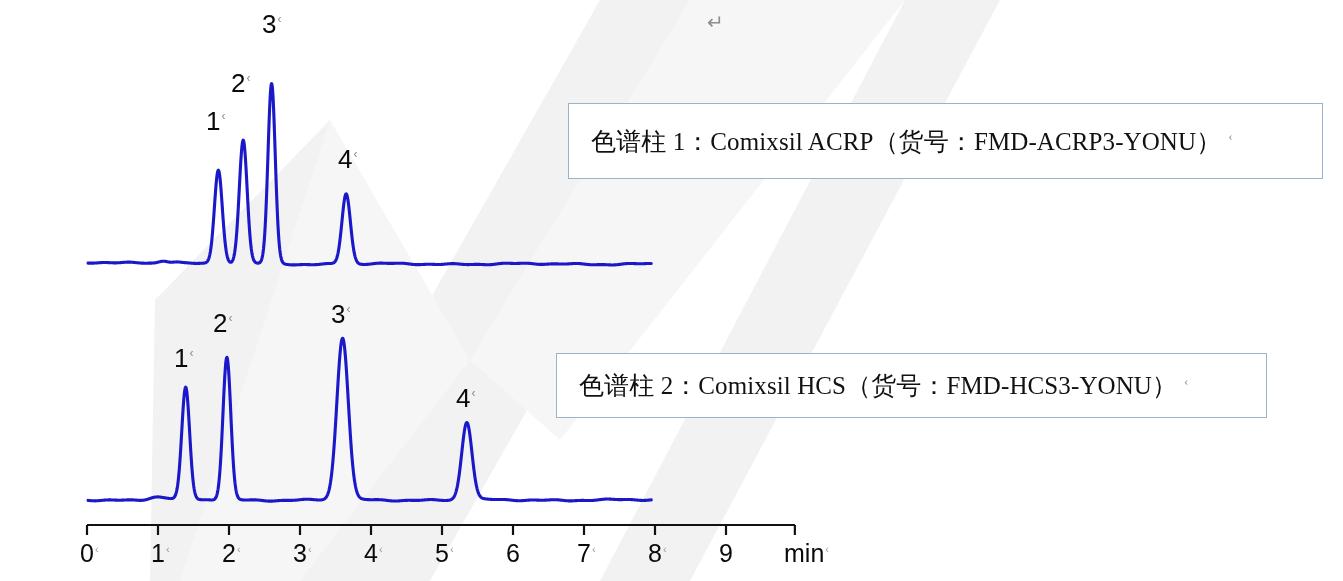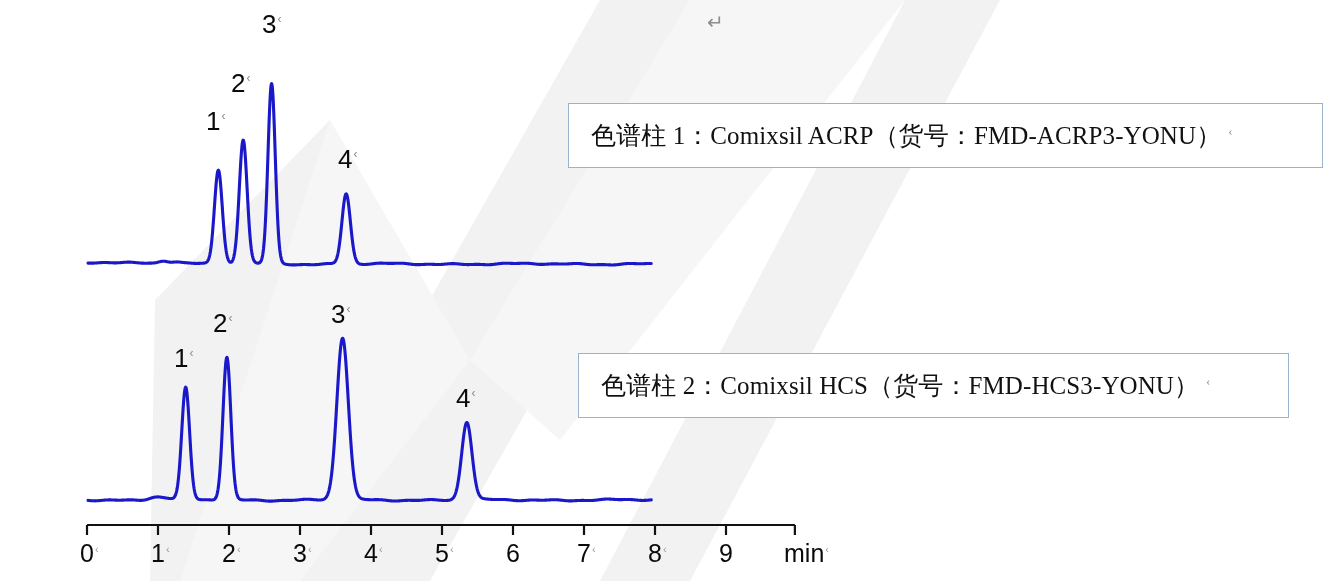--- a/index.html
+++ b/index.html
@@ -213,27 +213,27 @@
   <div class="axis-tick-label" style="left:648px; top:541px;">
     <span>8</span><span class="fmark">‹</span>
   </div>
   <div class="axis-tick-label" style="left:719px; top:541px;">
     <span>9</span>
   </div>
   <div class="axis-unit-label" style="left:784px; top:541px;text-align:right;">
     <span>min</span><span class="fmark">‹</span>
   </div>
 
-  <div class="caption-box" style="left:568px; top:103px; width:755px; height:65px;">
+  <div class="caption-box" style="left:568px; top:103px; width:755px; height:76px;">
     <div class="caption-text">
       <span>色谱柱 1：Comixsil ACRP（货号：FMD-ACRP3-YONU）</span><span class="caption-mark">‹</span>
     </div>
   </div>
 
-  <div class="caption-box" style="left:578px; top:353px; width:711px; height:65px;">
+  <div class="caption-box" style="left:556px; top:353px; width:711px; height:65px;">
     <div class="caption-text">
       <span>色谱柱 2：Comixsil HCS（货号：FMD-HCS3-YONU）</span><span class="caption-mark">‹</span>
     </div>
   </div>
 
   <div class="return-mark" style="left:707px; top:12px;">
     <span>↵</span>
   </div>
 
 </div>

